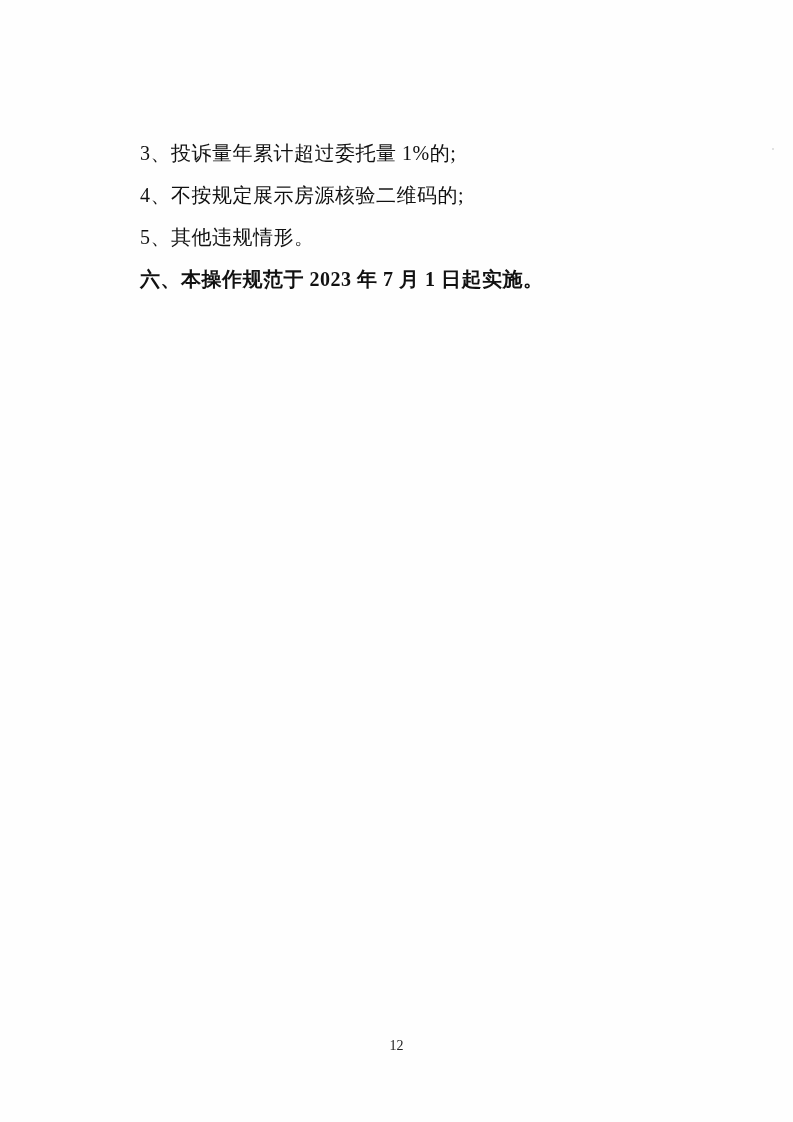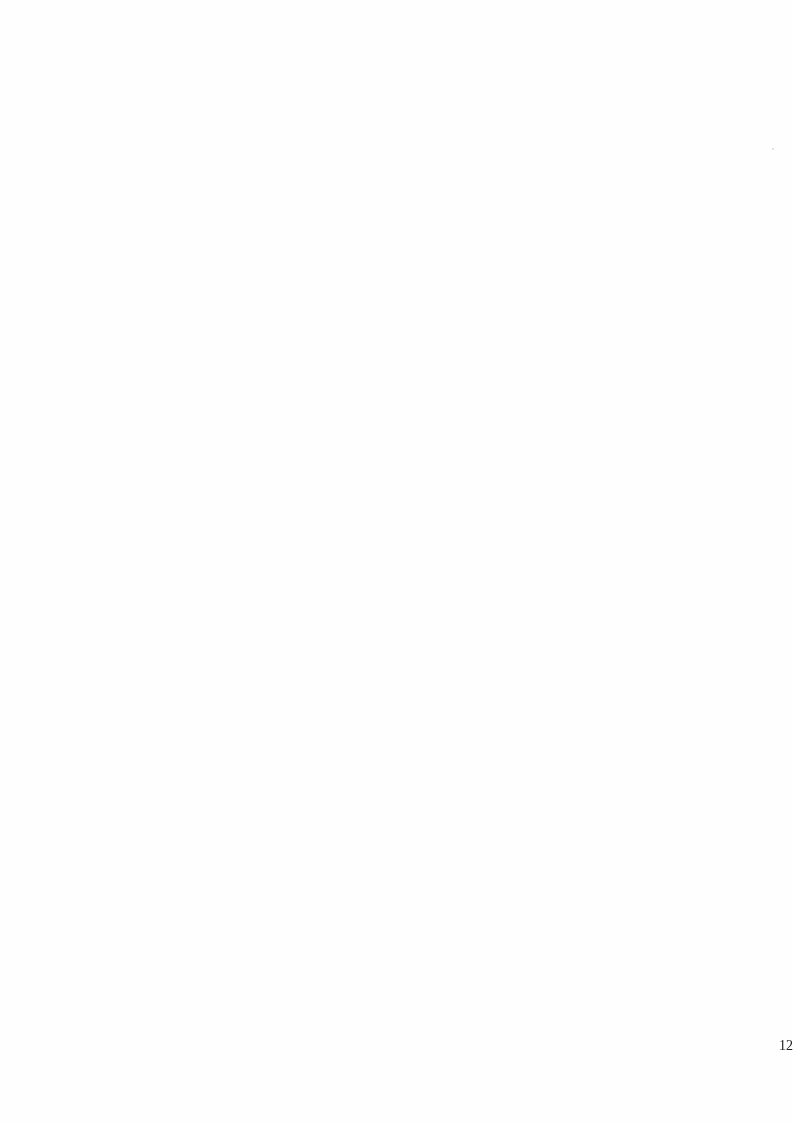--- a/index.html
+++ b/index.html
@@ -38,36 +38,42 @@
     font-family: "Liberation Serif", "DejaVu Serif", serif;
   }
   .para.heading {
     font-weight: bold;
   }
   .page-number {
     position: absolute;
     left: 0;
     right: 0;
     top: 1038px;
-    text-align: right;
+    text-align: center;
     font-size: 14px;
     color: #222222;
     font-family: "Liberation Serif", "DejaVu Serif", serif;
   }
   .speck {
     position: absolute;
     width: 2px;
     height: 2px;
     background: #d8d8d8;
     border-radius: 50%;
   }
 </style>
 </head>
 <body>
 
 <div class="page">
 
+  <div class="content">
+    <div class="para">3、投诉量年累计超过委托量 1%的;</div>
+    <div class="para">4、不按规定展示房源核验二维码的;</div>
+    <div class="para">5、其他违规情形。</div>
+    <div class="para heading">六、本操作规范于 2023 年 7 月 1 日起实施。</div>
+  </div>
 
   <div class="speck" style="left:772px; top:148px;"></div>
 
   <div class="page-number">12</div>
 
 </div>
 
 </body></html>

